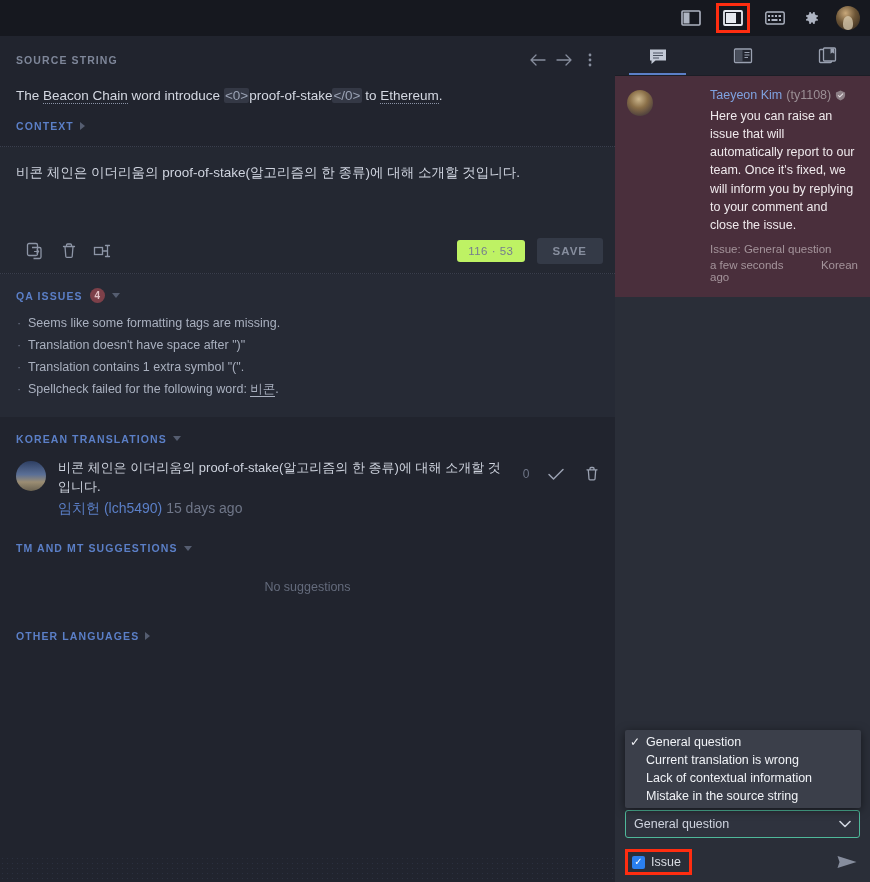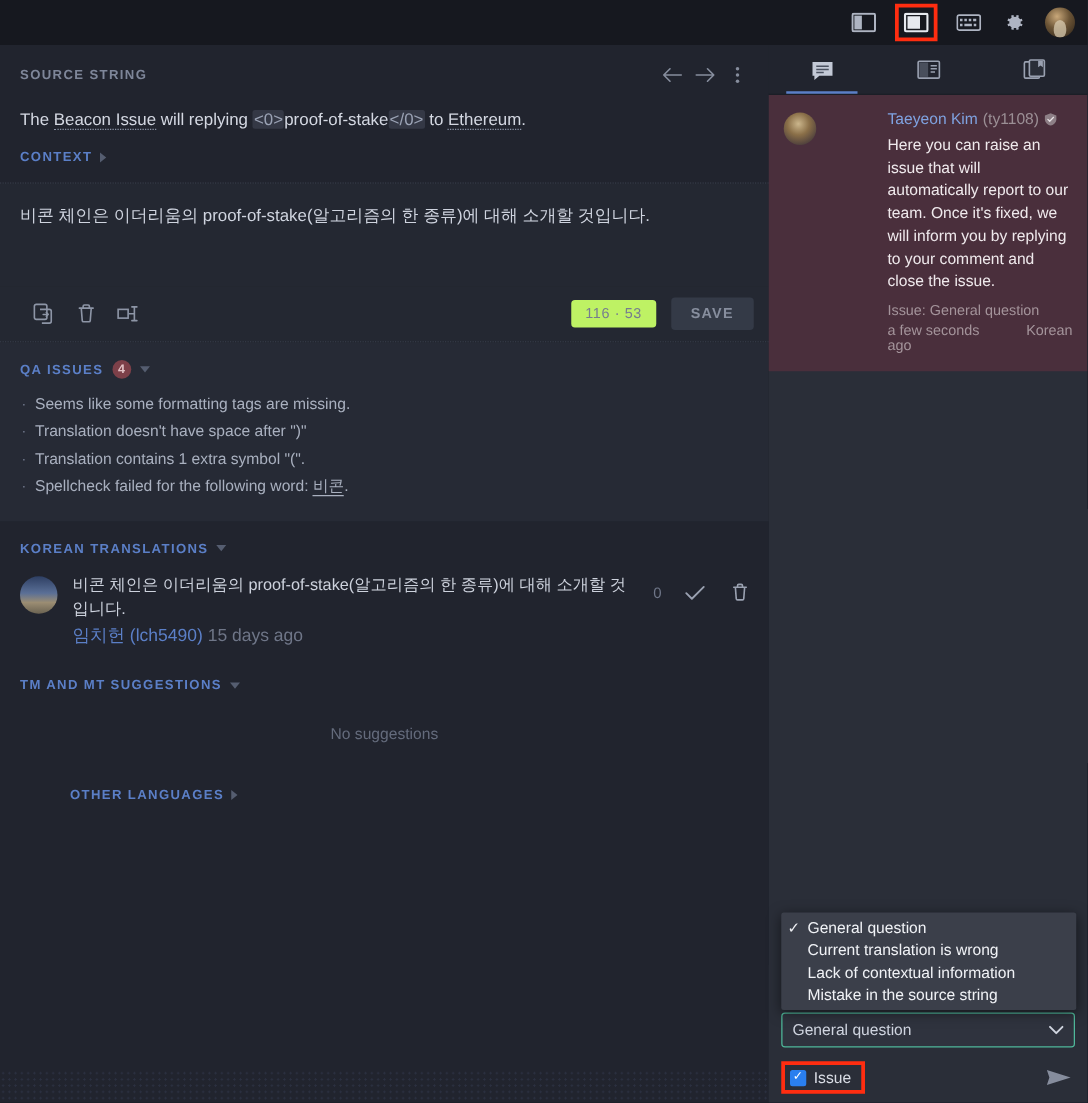--- a/index.html
+++ b/index.html
@@ -112,21 +112,21 @@
   .trow-main { flex: 1; min-width: 0; }
   .trow-text { font-size: 13px; color: #cdd2dd; line-height: 1.45; }
   .trow-meta { font-size: 14px; color: #6f7688; margin-top: 4px; }
   .trow-meta .who { color: #5b7fc7; }
   .trow-acts { display: flex; align-items: center; gap: 14px; margin-top: 4px; }
   .vote-n { font-size: 12px; color: #6f7688; min-width: 10px; text-align: center; }
   .act-ic { width: 22px; height: 22px; display: flex; align-items: center; justify-content: center; cursor: pointer; }
 
   .tm-head { padding: 20px 16px 0; display: flex; align-items: center; gap: 6px; cursor: pointer; }
   .no-sugg { text-align: center; font-size: 12.5px; color: #646b7c; padding: 26px 0 24px; }
-  .ol-head { padding: 12px 16px; display: flex; align-items: center; gap: 6px; cursor: pointer; margin-left: 40px; }
+  .ol-head { padding: 12px 16px; display: flex; align-items: center; gap: 6px; cursor: pointer; }
 
   .bottom-texture {
     position: absolute; left: 0; bottom: 0; width: 615px; height: 26px;
     background-image: radial-gradient(#2b3040 0.8px, transparent 0.9px);
     background-size: 5px 5px;
   }
 
   
   .right {
     position: absolute; top: 36px; left: 615px; width: 255px; height: 846px;
@@ -265,21 +265,21 @@
       <span class="nav-ic">
         <svg width="4" height="16" viewBox="0 0 4 16">
             <circle cx="2" cy="3" r="1.4" fill="#868d9d"></circle>
             <circle cx="2" cy="8" r="1.4" fill="#868d9d"></circle>
             <circle cx="2" cy="13" r="1.4" fill="#868d9d"></circle>
           </svg>
       </span>
     </div>
 
     <div class="src-text">
-      <span>The </span><span class="term">Beacon Issue</span><span> will replying </span><span class="tag">&lt;0&gt;</span><span>proof-of-stake</span><span class="tag">&lt;/0&gt;</span><span> to </span><span class="term">Ethereum</span><span>.</span>
+      <span>The </span><span class="term">Beacon Chain</span><span> word introduce </span><span class="tag">&lt;0&gt;</span><span>proof-of-stake</span><span class="tag">&lt;/0&gt;</span><span> to </span><span class="term">Ethereum</span><span>.</span>
     </div>
 
     <div class="context-row">
       <span class="cap-blue">CONTEXT</span>
       <span class="tri-r"></span>
     </div>
 
     <div class="dotted-sep"></div>
 
     <div class="trans-area">비콘 체인은 이더리움의 proof-of-stake(알고리즘의 한 종류)에 대해 소개할 것입니다.</div>

